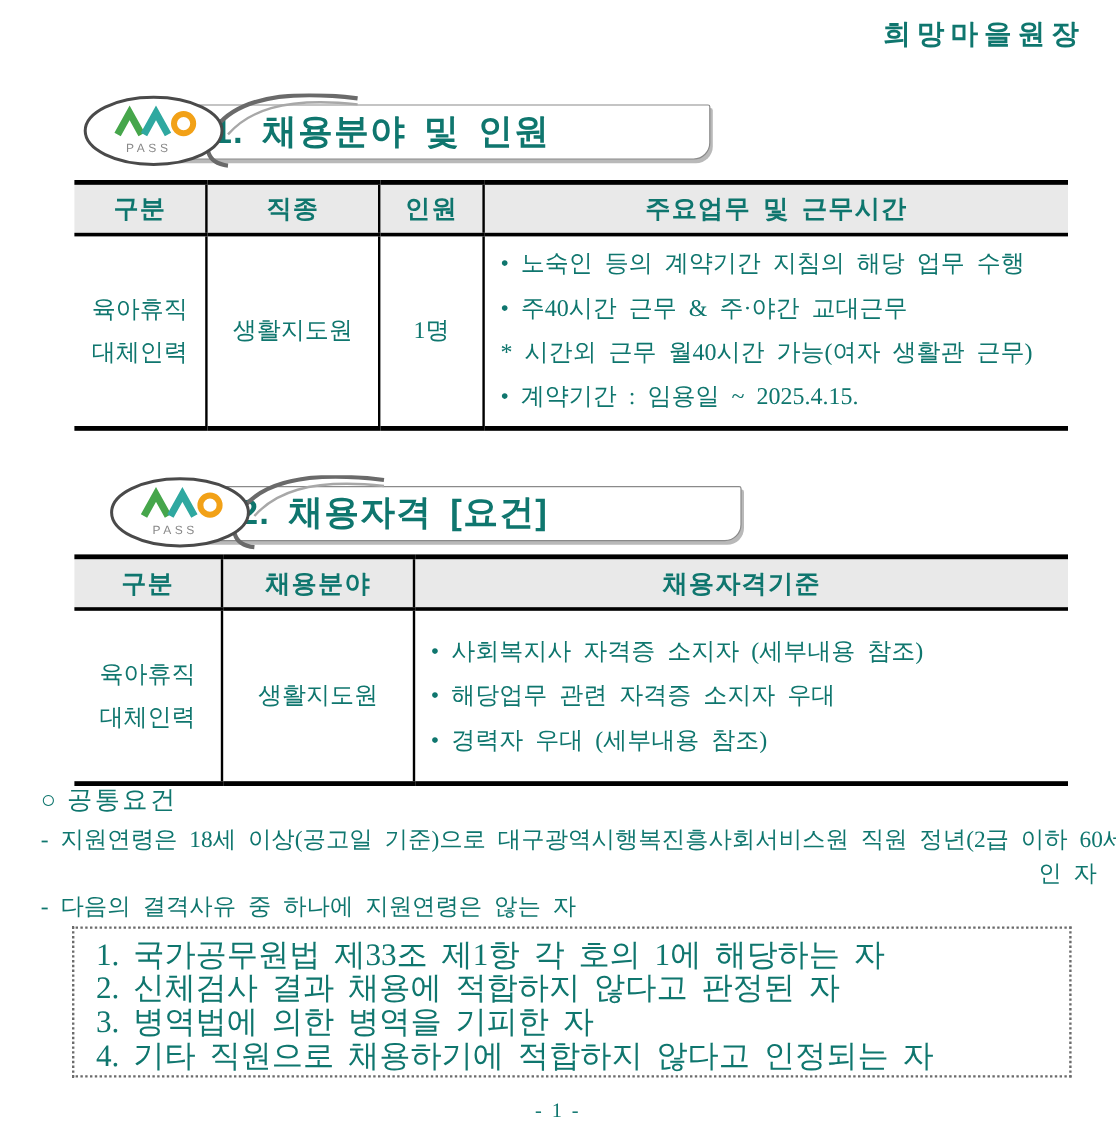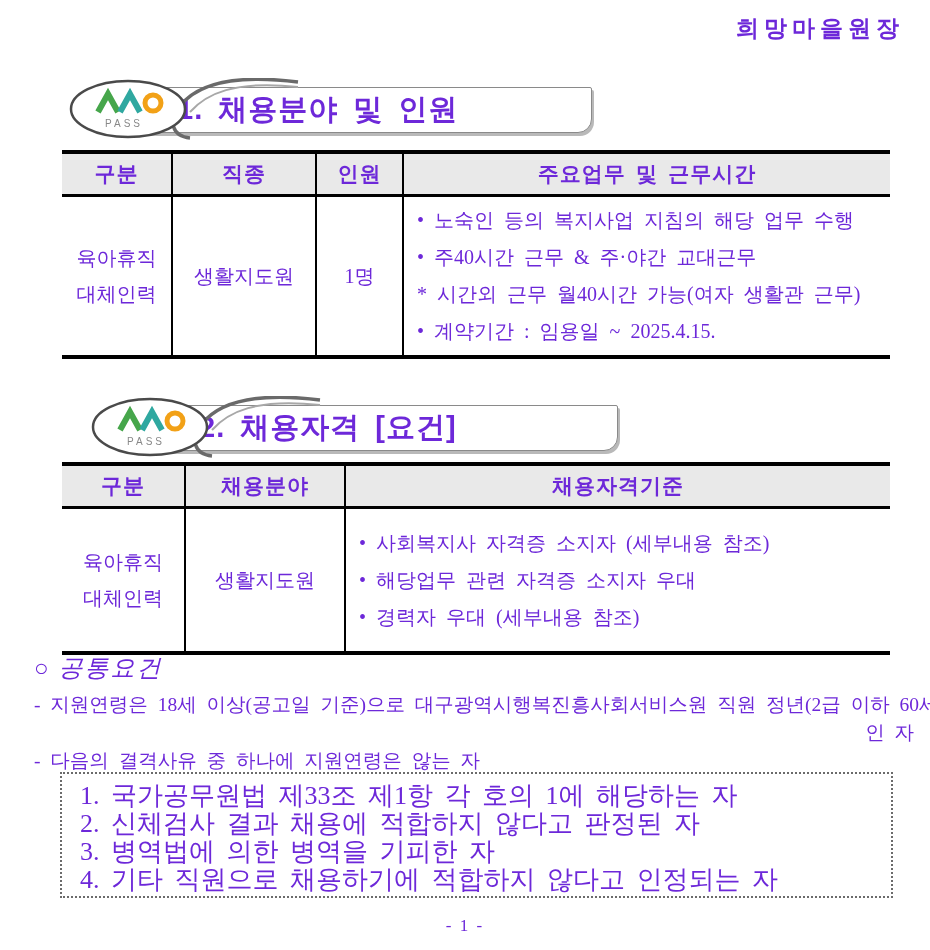--- a/index.html
+++ b/index.html
@@ -1,18 +1,18 @@
 <!DOCTYPE html>
 <html><head>
 <meta charset="utf-8">
 <style>
   html,body { margin:0; padding:0; background:#fff; }
   .page {
     position:relative; width:930px; height:950px; background:#ffffff;
-    font-family:"Liberation Serif","DejaVu Serif",serif; color:#6d28d9;
+    font-family:"Liberation Serif","DejaVu Serif",serif; color:#0f766e;
     overflow:hidden;
   }
 
   
   .stamp {
     position:absolute; top:13px; right:26px;
     font-size:23px; font-weight:700; letter-spacing:5px;
     white-space:nowrap;
   }
 
@@ -45,21 +45,21 @@
   .doc-table td { border-bottom:4px solid #000; font-size:20px; }
   .doc-table th + th, .doc-table td + td { border-left:2px solid #000; }
   .cell-center { text-align:center; vertical-align:middle; line-height:36px; word-spacing:4px; }
   .cell-list { vertical-align:middle; padding:4px 4px 4px 13px; }
   .cell-list div { line-height:37px; white-space:nowrap; word-spacing:5px; }
   .row-t1 td { height:150px; }
   .row-t2 td { height:134px; }
 
   
   .common { position:absolute; top:652px; left:34px; width:880px; }
-  .common-heading { font-size:24px; letter-spacing:2px; margin:0 0 7px 0; white-space:nowrap;font-style:italic; }
+  .common-heading { font-size:21px; letter-spacing:2px; margin:0 0 7px 0; white-space:nowrap; }
   .common-line { font-size:19.5px; line-height:28px; word-spacing:5px; white-space:nowrap; }
   .common-line.cont { margin-left:24px;text-align:right; }
 
   
   .dq-box {
     position:absolute; top:772px; left:60px; width:833px; height:126px;
     border:2px dotted #6b6b6b; box-sizing:border-box;
     padding:8px 6px 0 18px;
   }
   .dq-box div { font-size:26px; line-height:28px; word-spacing:5px; white-space:nowrap; }
@@ -108,21 +108,21 @@
         <th>주요업무 및 근무시간</th>
       </tr>
       <tr class="row-t1">
         <td class="cell-center">
           <div>육아휴직</div>
           <div>대체인력</div>
         </td>
         <td class="cell-center">생활지도원</td>
         <td class="cell-center">1명</td>
         <td class="cell-list">
-          <div>• 노숙인 등의 복지사업 지침의 해당 업무 수행</div>
+          <div>• 노숙인 등의 계약기간 지침의 해당 업무 수행</div>
           <div>• 주40시간 근무 &amp; 주·야간 교대근무</div>
           <div>* 시간외 근무 월40시간 가능(여자 생활관 근무)</div>
           <div>• 계약기간 : 임용일 ~ 2025.4.15.</div>
         </td>
       </tr>
     </tbody>
       </table>
   </div>
 
   <div class="sec-header" style="top:396px; left:88px; width:530px;">

